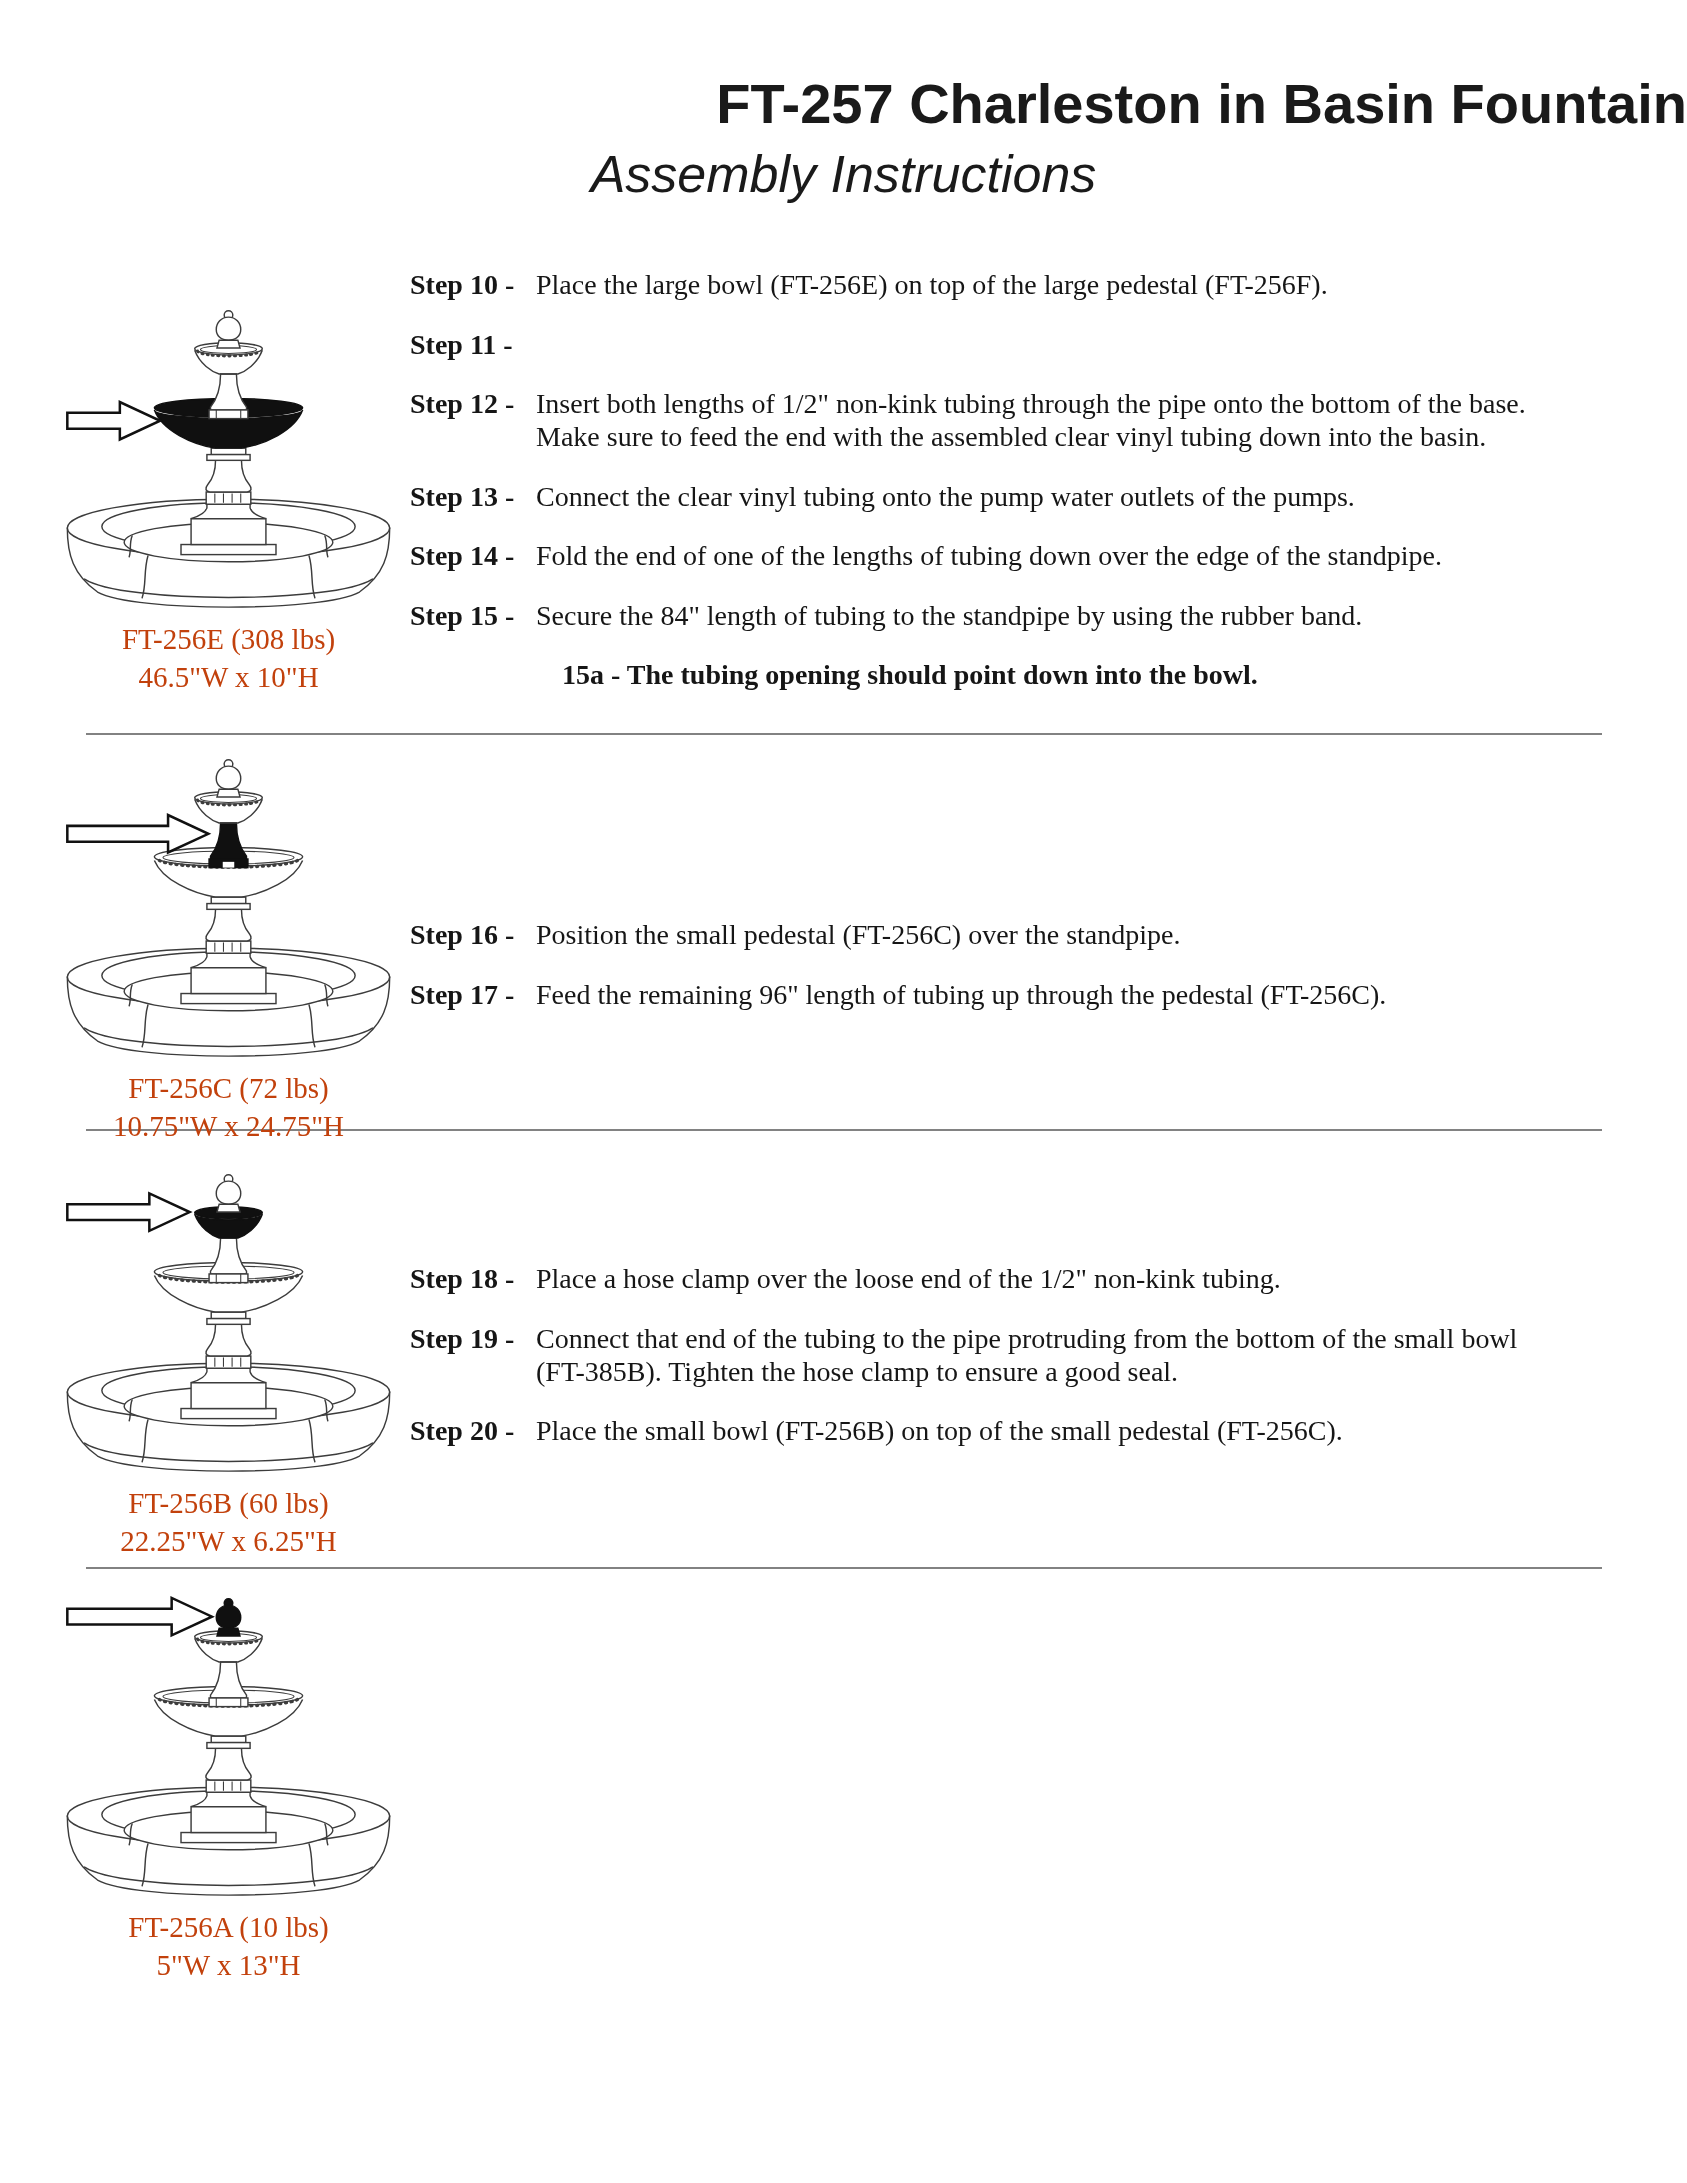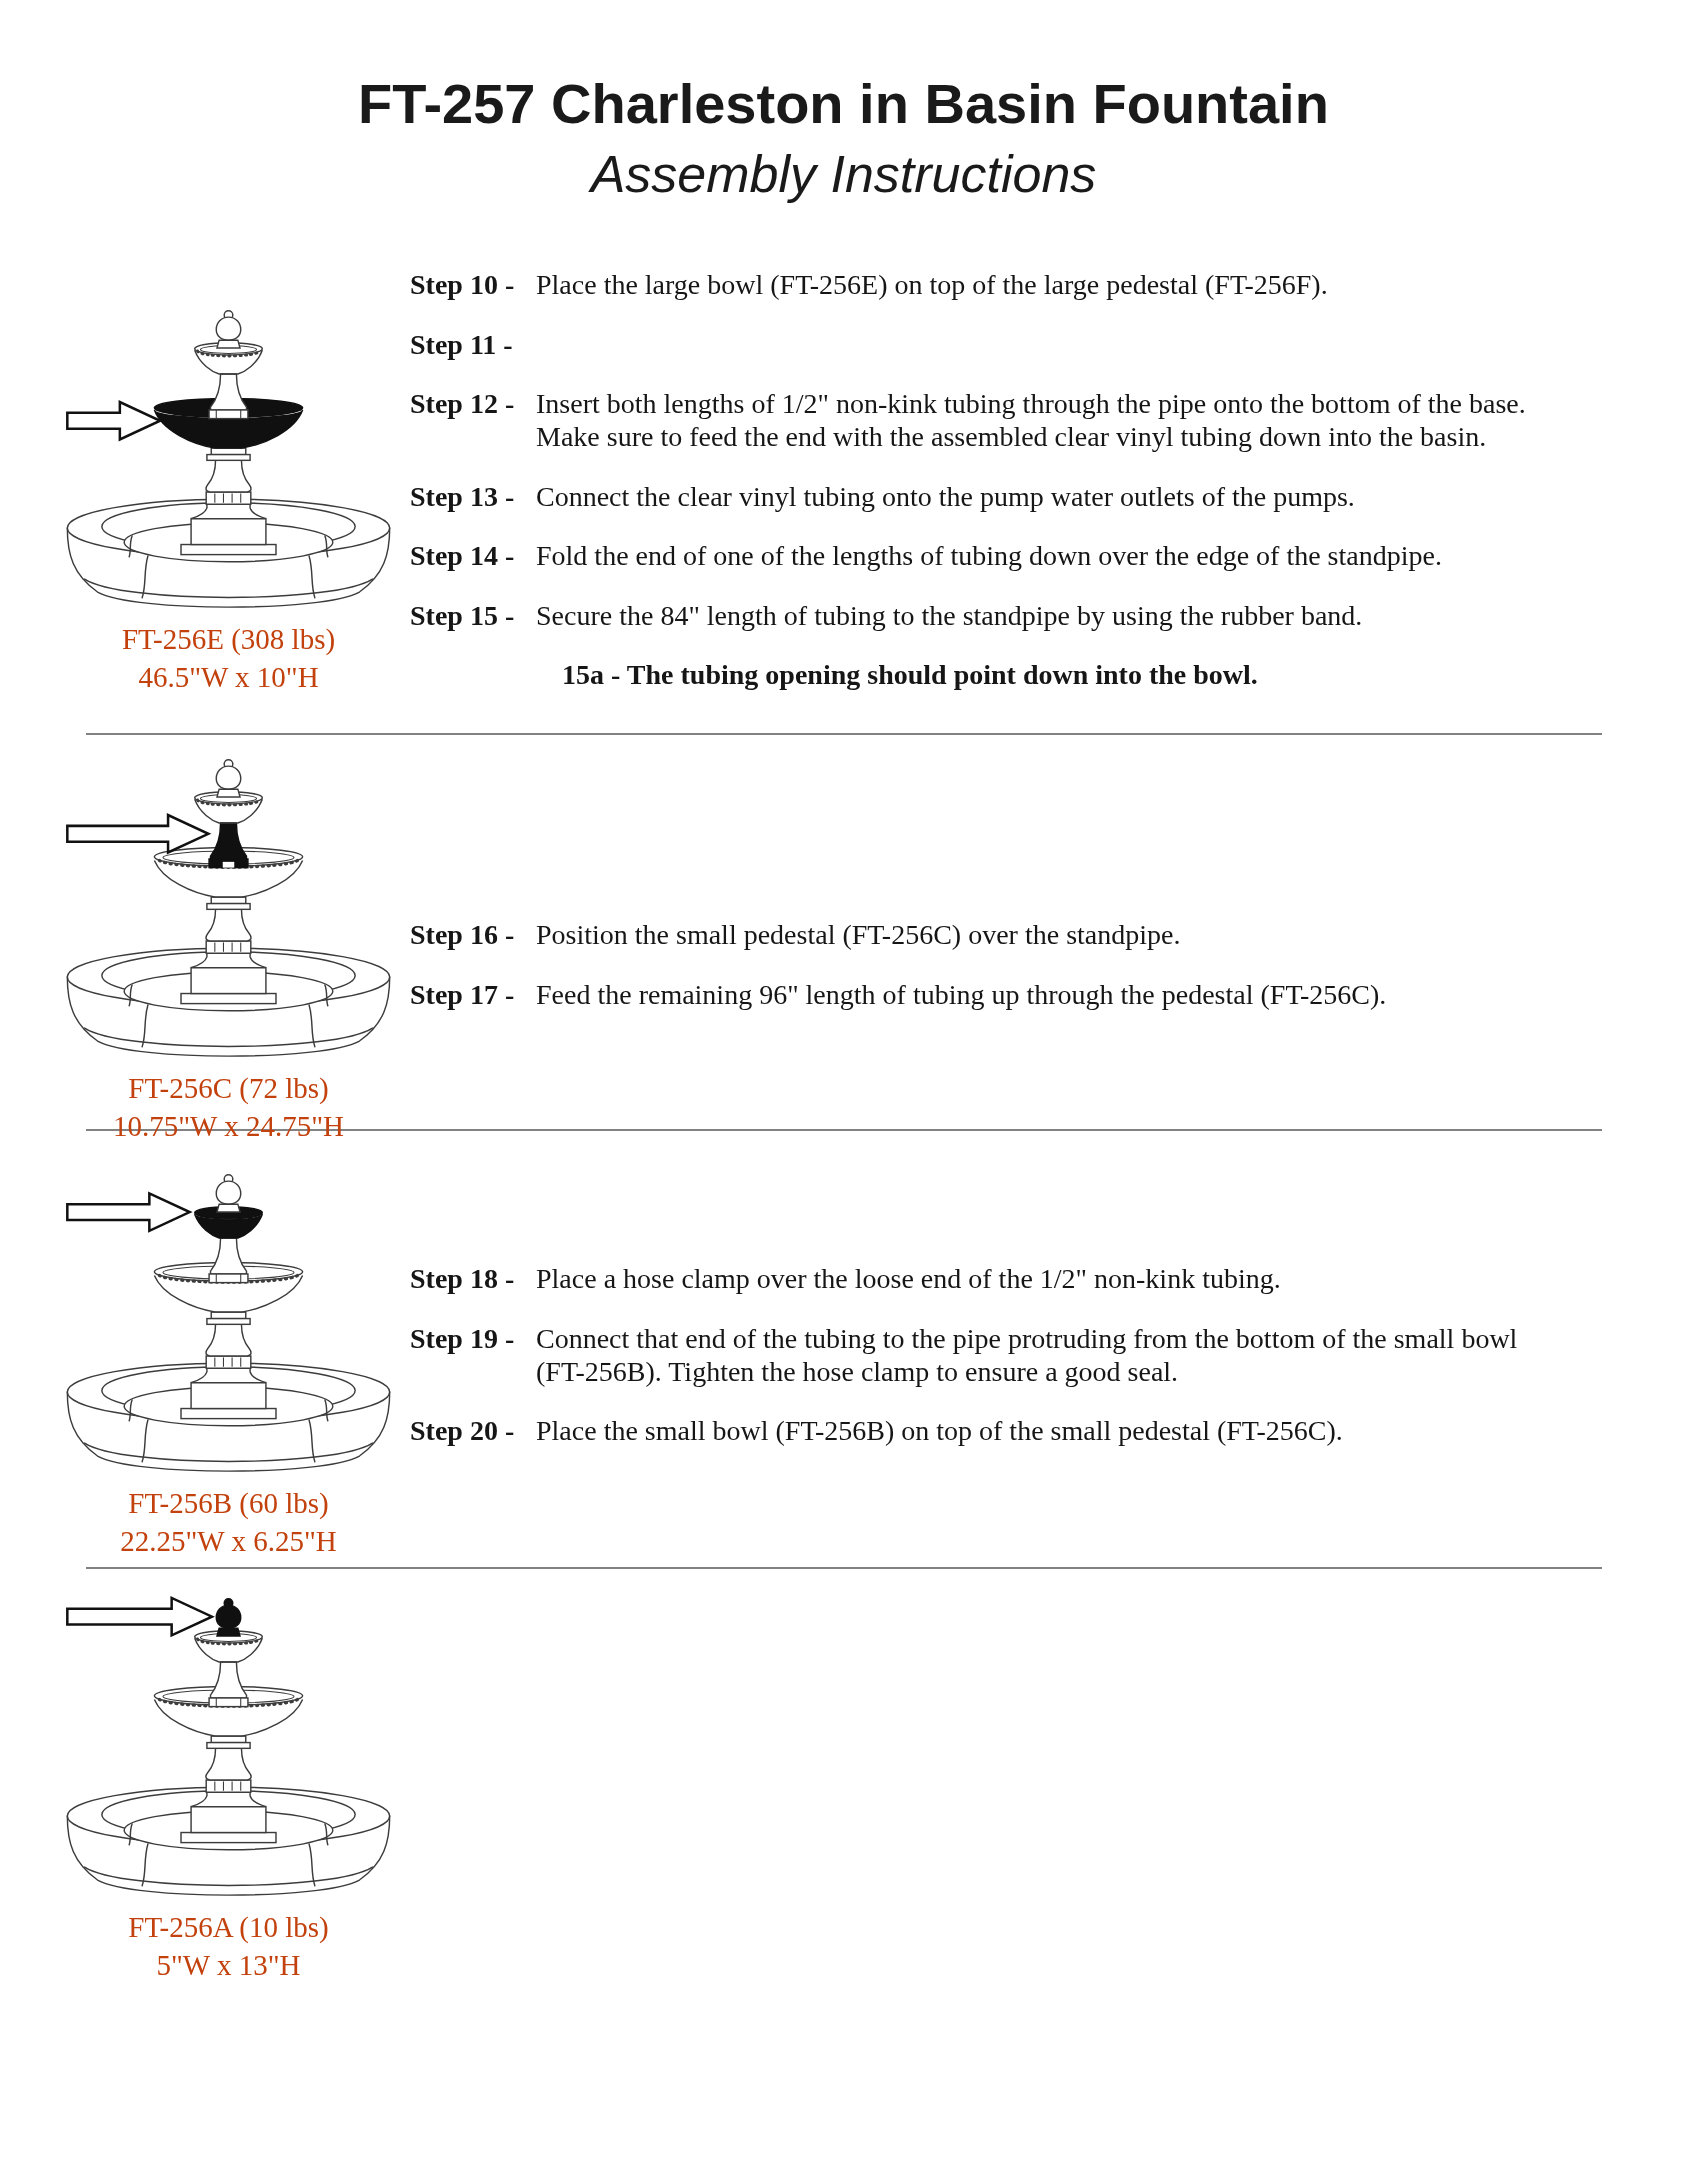--- a/index.html
+++ b/index.html
@@ -6,21 +6,21 @@
   body{
     position:relative;
     width:1687px;height:2183px;
     background:#ffffff;
     font-family:"Liberation Serif", serif;
     color:#161616;
     overflow:hidden;
   }
   #title{
     position:absolute;top:71px;left:0;width:1687px;
-    text-align:center;
+    text-align:right;
     font-family:"Liberation Sans", sans-serif;
     font-weight:bold;font-size:56px;line-height:66px;
     color:#1a1a1a;letter-spacing:0px;
   }
   #subtitle{
     position:absolute;top:144px;left:0;width:1687px;
     text-align:center;
     font-family:"Liberation Sans", sans-serif;
     font-weight:normal;font-size:52px;line-height:61px;
     color:#1a1a1a;
@@ -305,21 +305,21 @@
       <div class="step">
         <span class="step-label">Step 18 -</span>
         <span class="step-lines">
           <div class="line">Place a hose clamp over the loose end of the 1/2" non-kink tubing.</div>
         </span>
       </div>
       <div class="step">
         <span class="step-label">Step 19 -</span>
         <span class="step-lines">
           <div class="line">Connect that end of the tubing to the pipe protruding from the bottom of the small bowl</div>
-          <div class="line">(FT-256B). Tighten the hose clamp to ensure a good seal.</div>
+          <div class="line">(FT-385B). Tighten the hose clamp to ensure a good seal.</div>
         </span>
       </div>
       <div class="step">
         <span class="step-label">Step 20 -</span>
         <span class="step-lines">
           <div class="line">Place the small bowl (FT-256B) on top of the small pedestal (FT-256C).</div>
         </span>
       </div>
     </div>
 </section>

